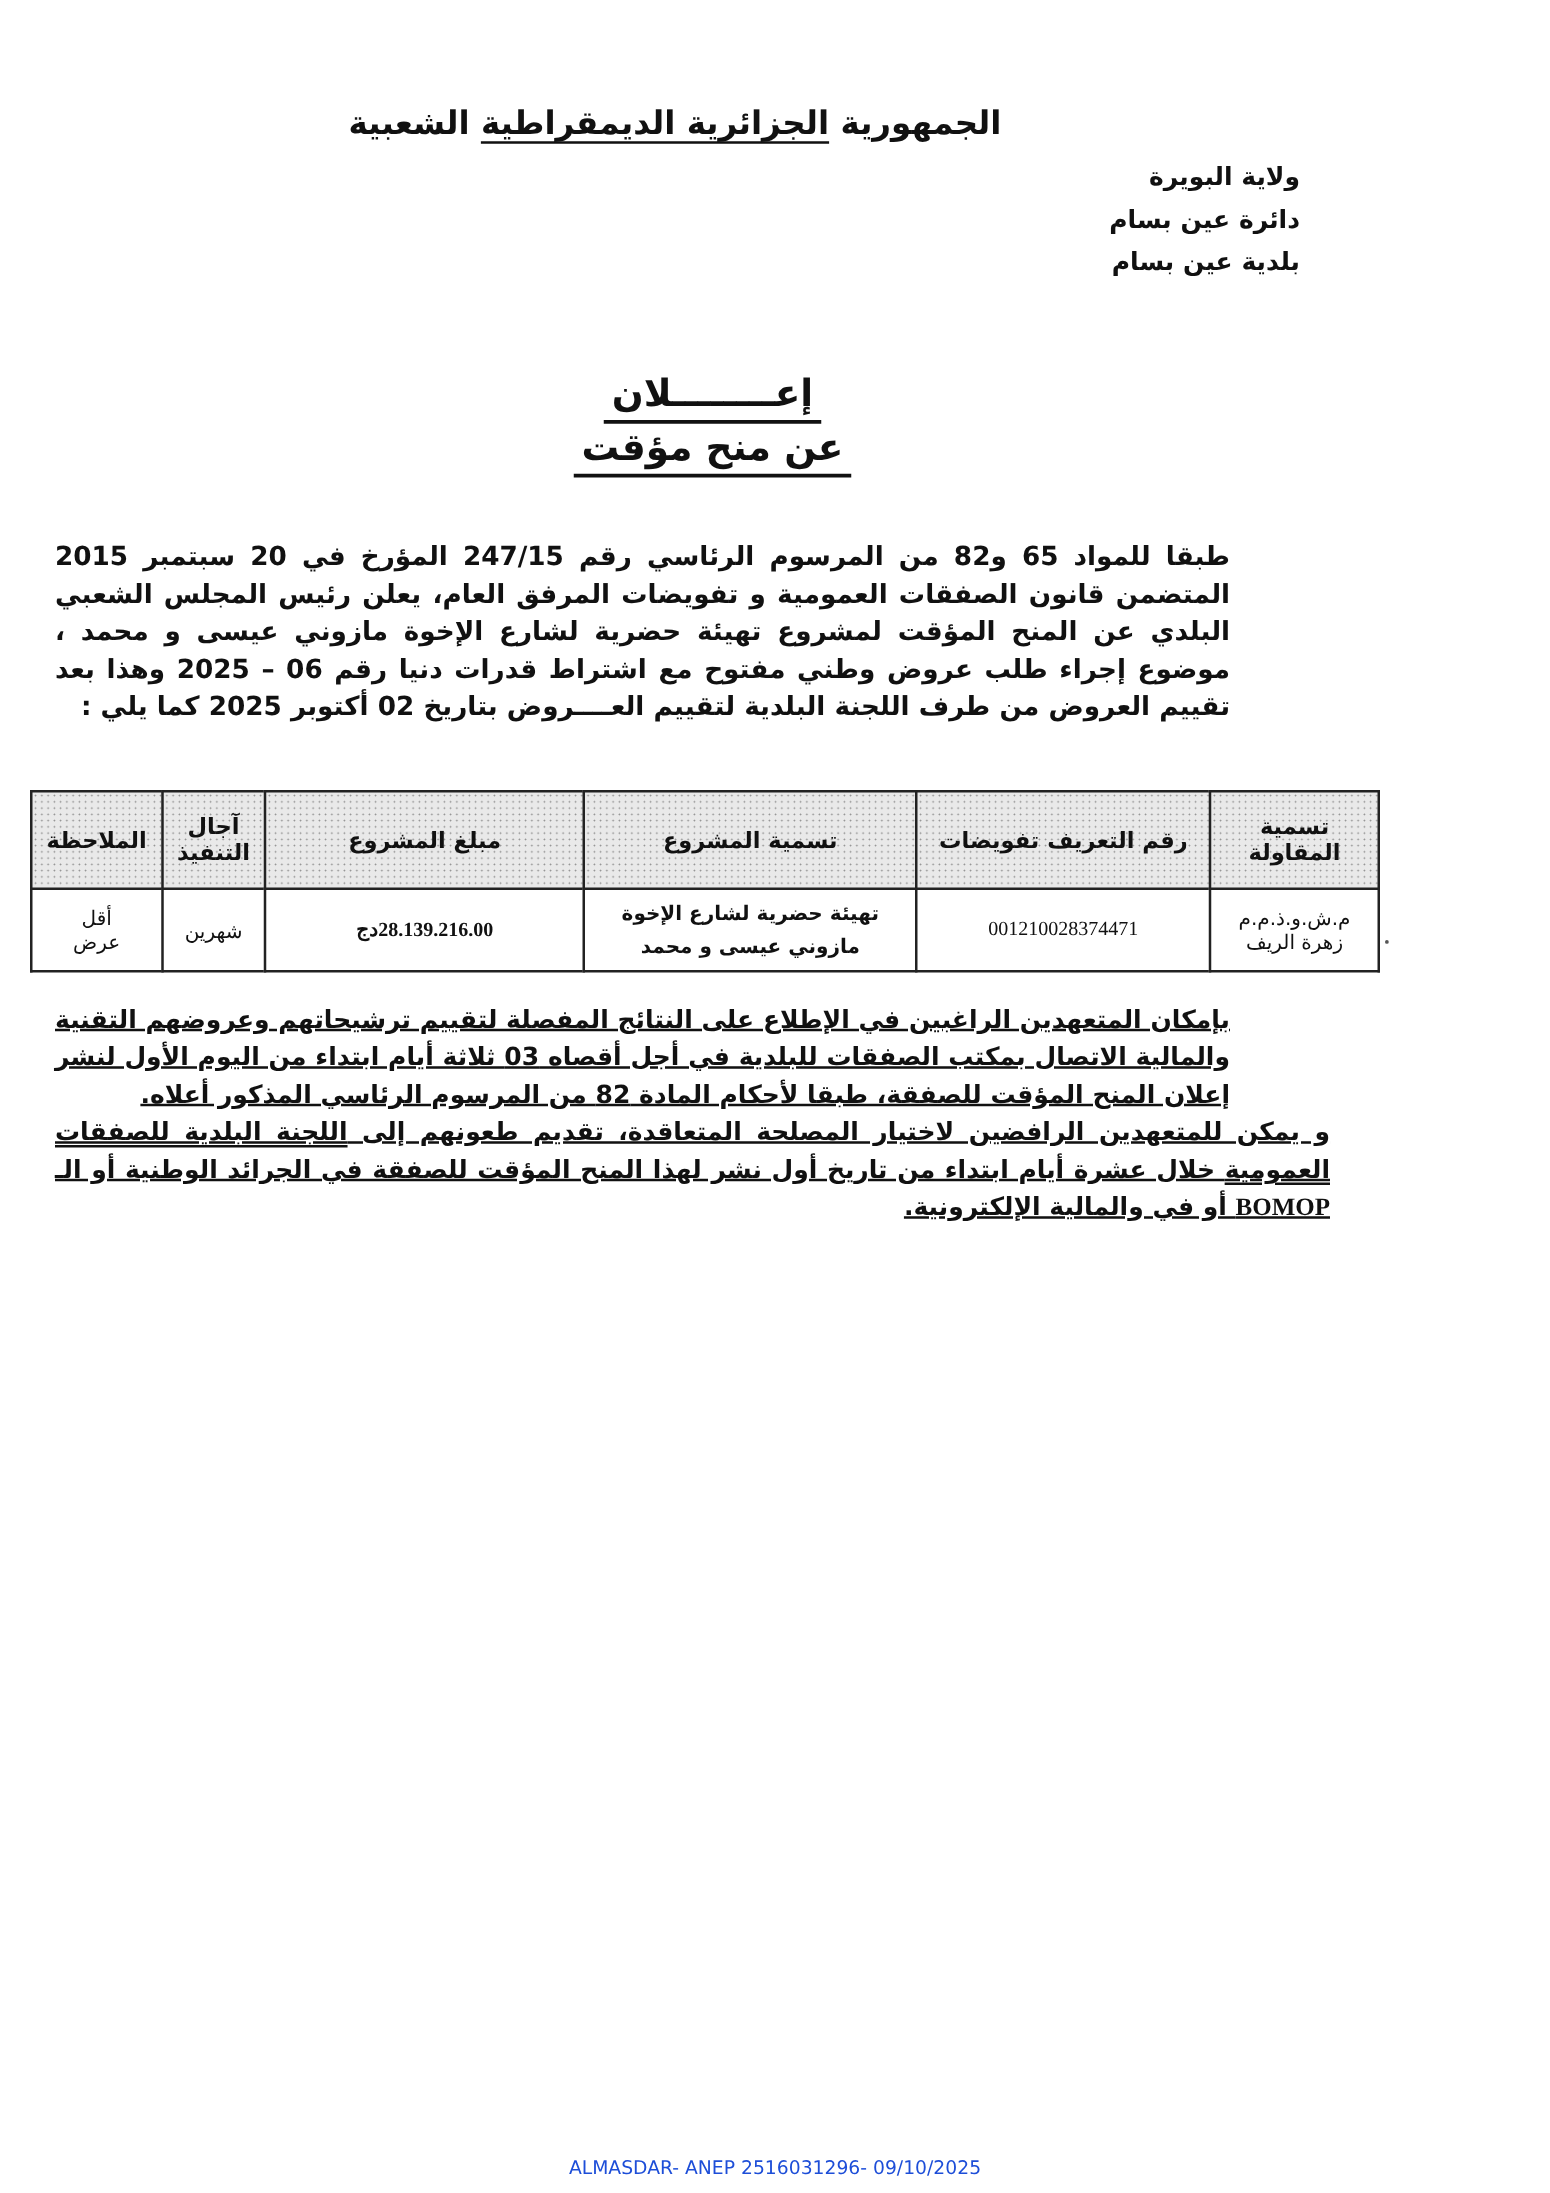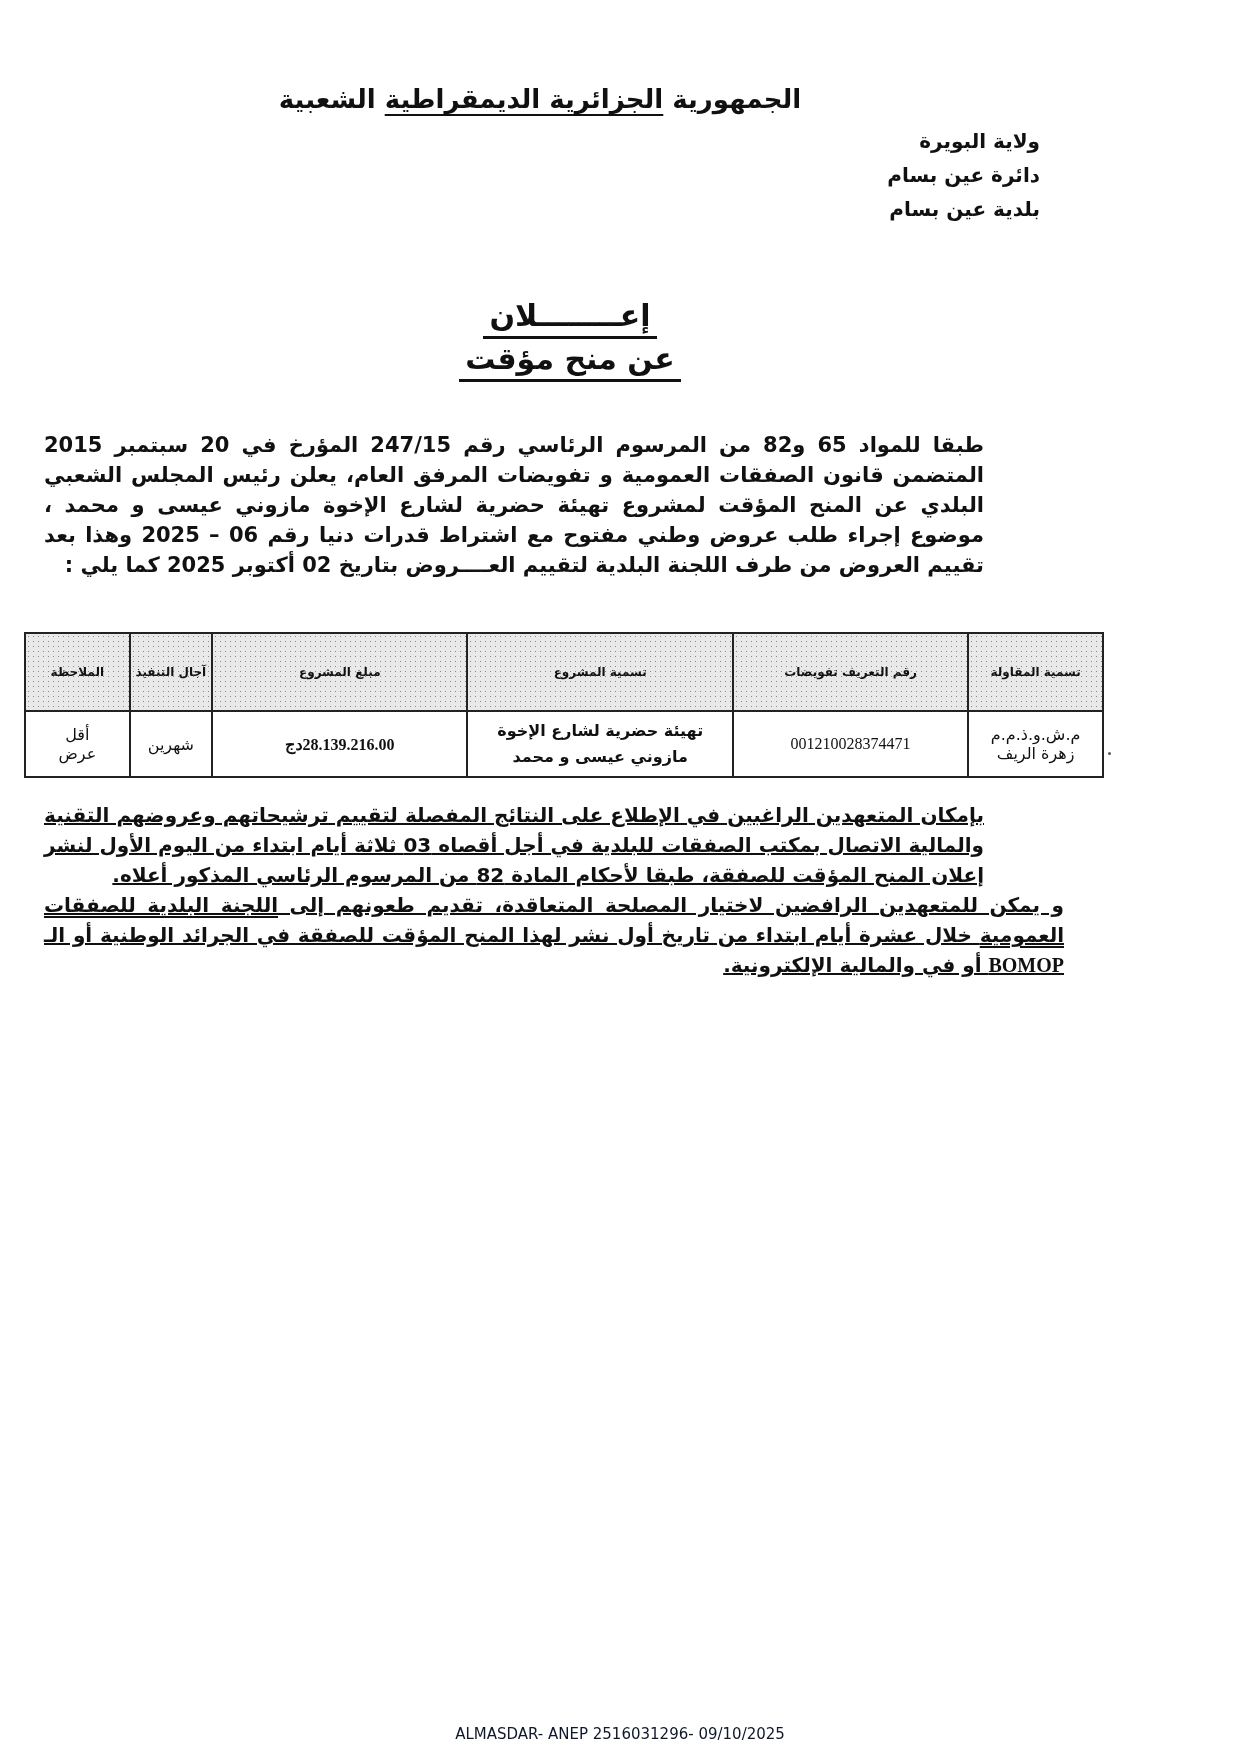--- a/index.html
+++ b/index.html
@@ -28,40 +28,40 @@
     font-size: 21px; font-weight: bold; line-height: 30px; text-align: justify;
   }
   .intro p { margin: 0; }
   .intro .first { padding-right: 80px; }
   table.awards {
     position: absolute; left: 24px; top: 632px; width: 1080px;
     border-collapse: collapse; font-family: "DejaVu Sans", sans-serif;
   }
   table.awards th, table.awards td { border: 2px solid #222; text-align: center; vertical-align: middle; }
   table.awards th {
-    height: 74px; font-size: 12px; font-weight: bold;
+    height: 74px; font-size: 18px; font-weight: bold;
     background-color: #e9e9e9;
     background-image: radial-gradient(#888 0.6px, transparent 0.8px);
     background-size: 5px 5px;
   }
   table.awards td { height: 62px; font-size: 16px; }
   td.num { font-family: "Liberation Serif", serif; font-size: 22px; }
   td.amount { font-family: "Liberation Serif", serif; font-size: 22px; font-weight: bold; }
   td.project { font-size: 19px; font-weight: bold; line-height: 26px; }
   .outro {
     left: 44px; top: 800px; width: 1020px;
     font-size: 20px; font-weight: bold; line-height: 30px; text-align: justify;
   }
   .outro p { margin: 0; text-decoration: underline; }
   .outro .indent { padding-right: 80px; }
   .outro .u { text-decoration: underline; text-underline-offset: 4px; }
   .latin { font-family: "Liberation Serif", serif; font-weight: bold; }
   .footer {
     left: 0; top: 1725px; width: 1240px; text-align: center;
-    font-family: "DejaVu Sans", sans-serif; font-size: 15px; color: #0f172a;
+    font-family: "DejaVu Sans", sans-serif; font-size: 15px; color: #1d4ed8;
   }
   .speck { width: 3px; height: 3px; background: #555; border-radius: 50%; }
 </style>
 </head>
 <body>
 
 <div class="abs republic rtl">
   <span>الجمهورية</span>
   <span class="ul">الجزائرية الديمقراطية</span>
   <span>الشعبية</span>

